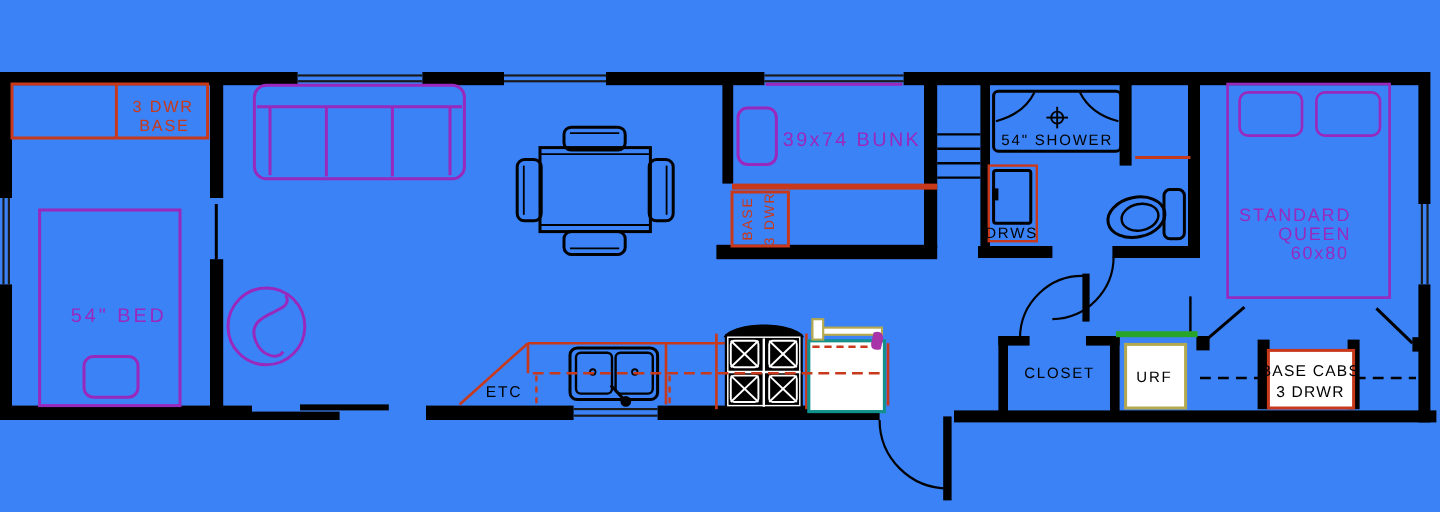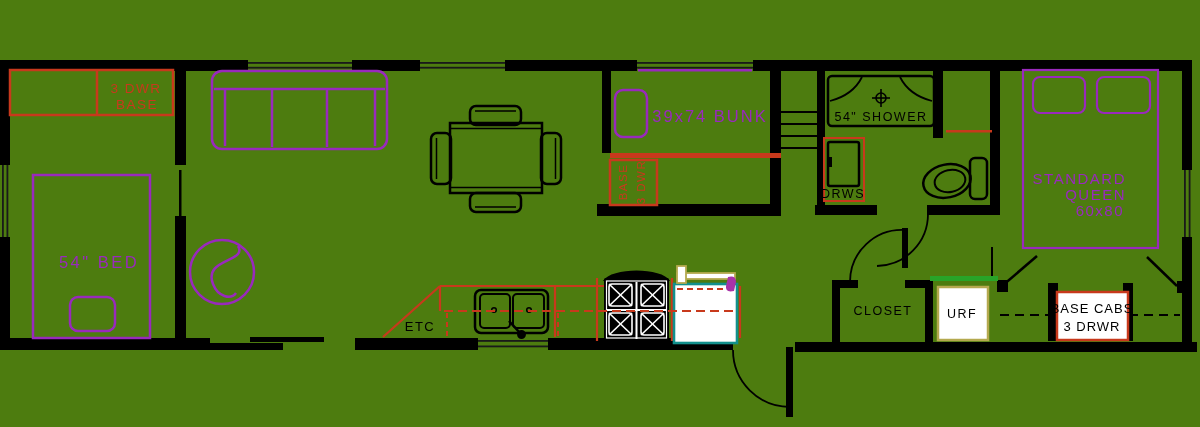--- a/index.html
+++ b/index.html
@@ -1,16 +1,16 @@
 <!DOCTYPE html>
 <html><head>
 <meta charset="utf-8">
 <style>
   html,body{margin:0;padding:0;background:#ffffff;}
-  #stage{position:relative;width:1200px;height:427px;background:#4d7c0f;overflow:hidden;}
+  #stage{position:relative;width:1200px;height:427px;background:#3b82f6;overflow:hidden;}
   svg{display:block;}
   text{font-family:"Liberation Sans","DejaVu Sans",sans-serif;}
   .lbl-red{fill:#c8391c;letter-spacing:1.5px;}
   .lbl-purple{fill:#9929bd;letter-spacing:1.5px;}
   .lbl-black{fill:#000000;letter-spacing:1.5px;}
   .wall{fill:#000000;}
   .winline{fill:#1a1a1a;}
   .redstroke{stroke:#c8391c;fill:none;}
   .purplestroke{stroke:#9929bd;fill:none;}
   .blackstroke{stroke:#000000;fill:none;}

